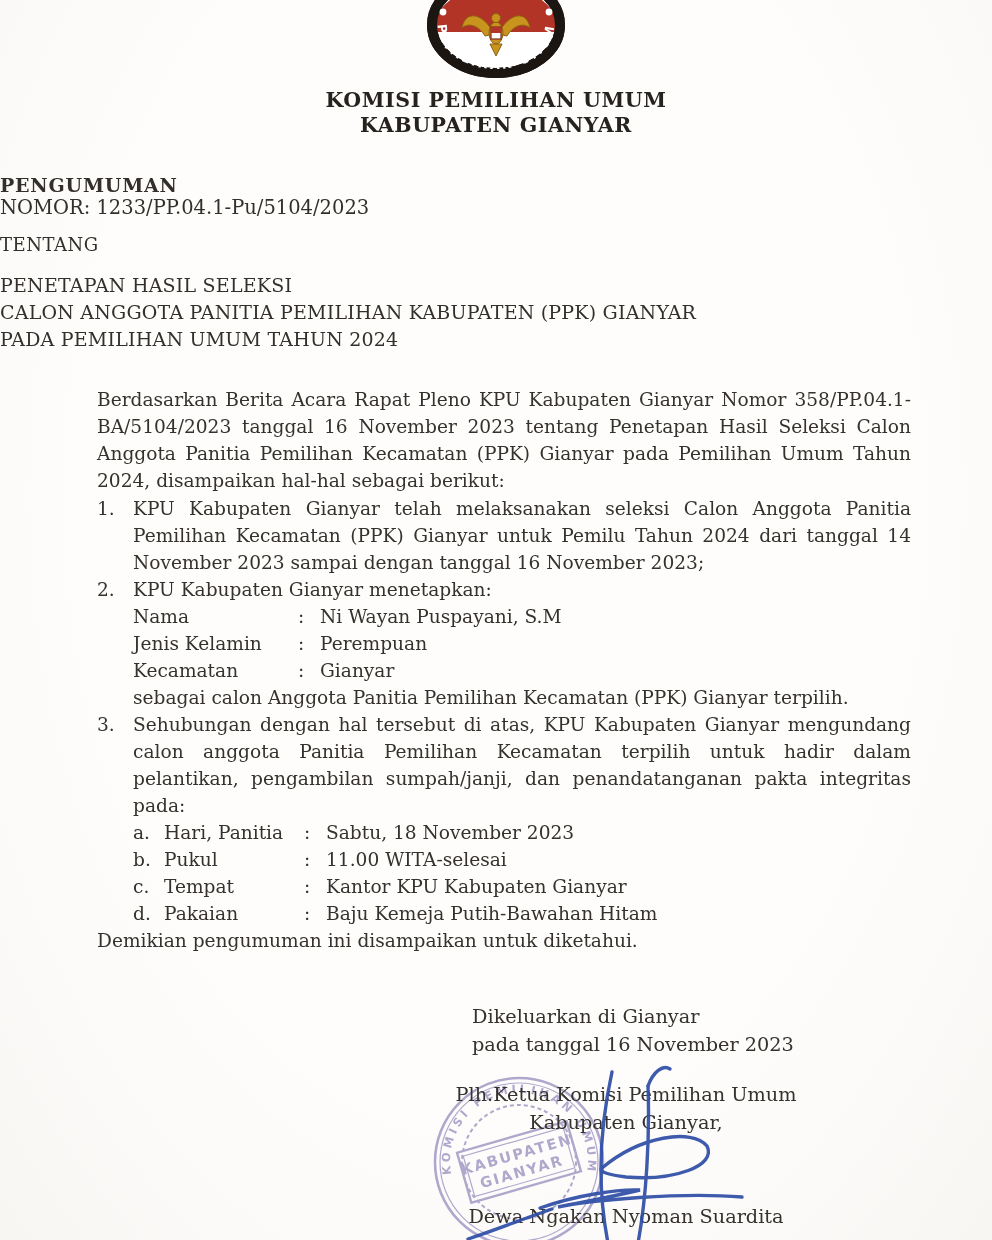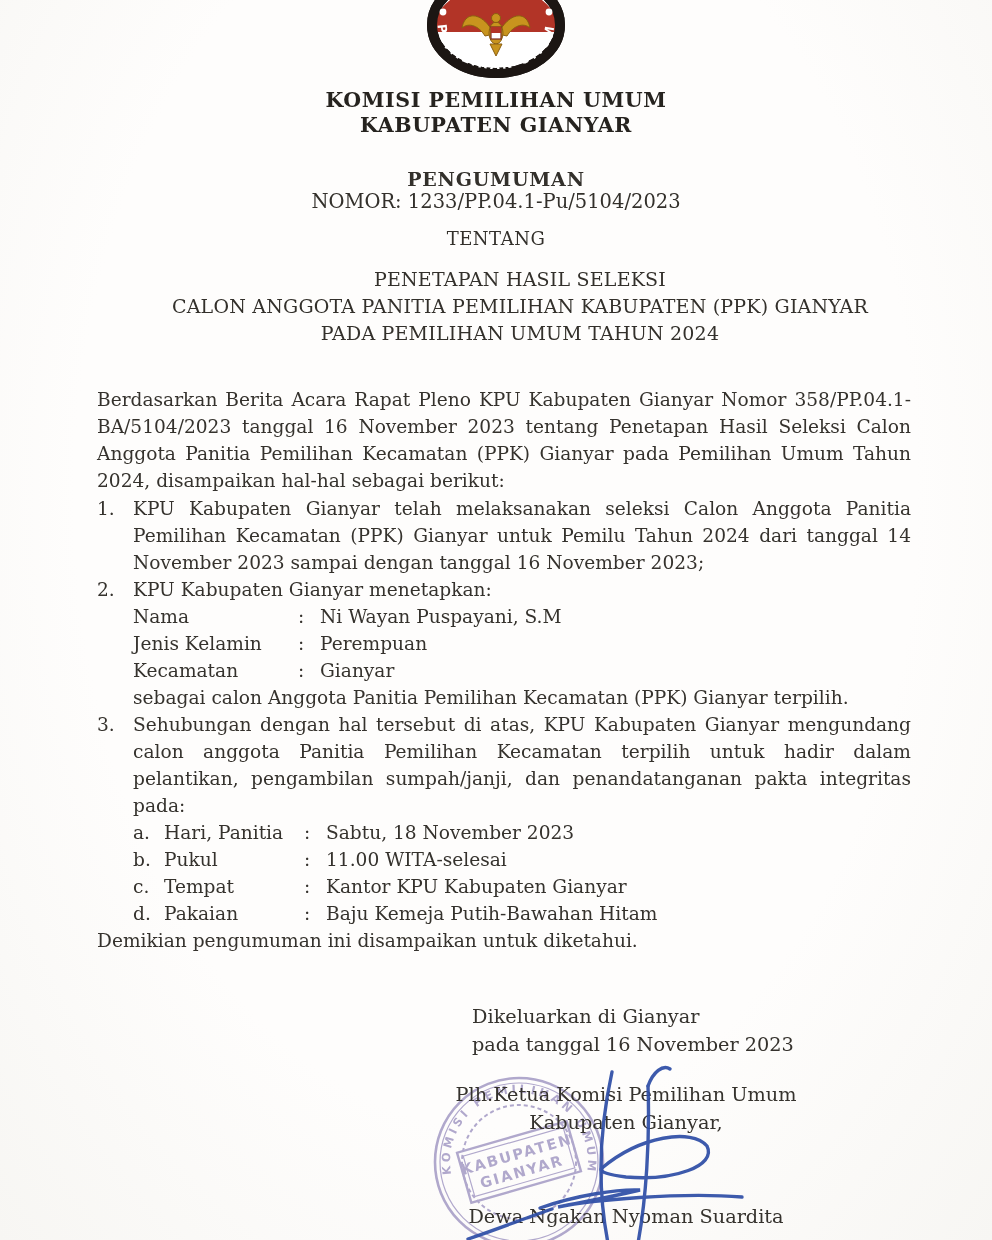--- a/index.html
+++ b/index.html
@@ -9,25 +9,25 @@
     background-image:radial-gradient(ellipse at 50% 40%, #fefdfc 60%, #f7f6f3 100%);
     overflow:hidden;
     font-family:"DejaVu Serif","Liberation Serif",serif;
     color:#35322d;
   }
   
   .logo-wrap{position:absolute;left:421px;top:0;width:150px;height:92px;overflow:hidden;}
   .org{position:absolute;left:0;top:88px;width:100%;text-align:center;
        font-weight:bold;font-size:20.5px;line-height:25px;letter-spacing:.6px;color:#26231f;}
   
-  .titleblock{position:absolute;left:0;top:168px;width:100%;text-align:center;color:#33302b;}
+  .titleblock{position:absolute;left:0;top:174px;width:100%;color:#33302b;}
   .t-peng{font-weight:bold;font-size:19px;letter-spacing:.8px;}
   .t-nomor{font-size:19.5px;}
   .t-tentang{font-size:18px;margin-top:15px;letter-spacing:.5px;}
-  .t-subject{font-size:19px;line-height:27px;margin-top:17px;letter-spacing:.2px;margin-left:48px;}
+  .t-subject{font-size:19px;line-height:27px;margin-top:17px;letter-spacing:.2px;}
   
   .bodytext{position:absolute;left:97px;top:386px;width:814px;
             font-size:18.6px;line-height:27px;text-align:justify;color:#35322d;}
   .opening{margin:0 0 1px 0;}
   .li{display:flex;align-items:flex-start;}
   .num{flex:0 0 36px;}
   .content{flex:1;}
   .kv{display:flex;text-align:left;}
   .kv .k{flex:0 0 165px;}
   .kv .c{flex:0 0 22px;}

